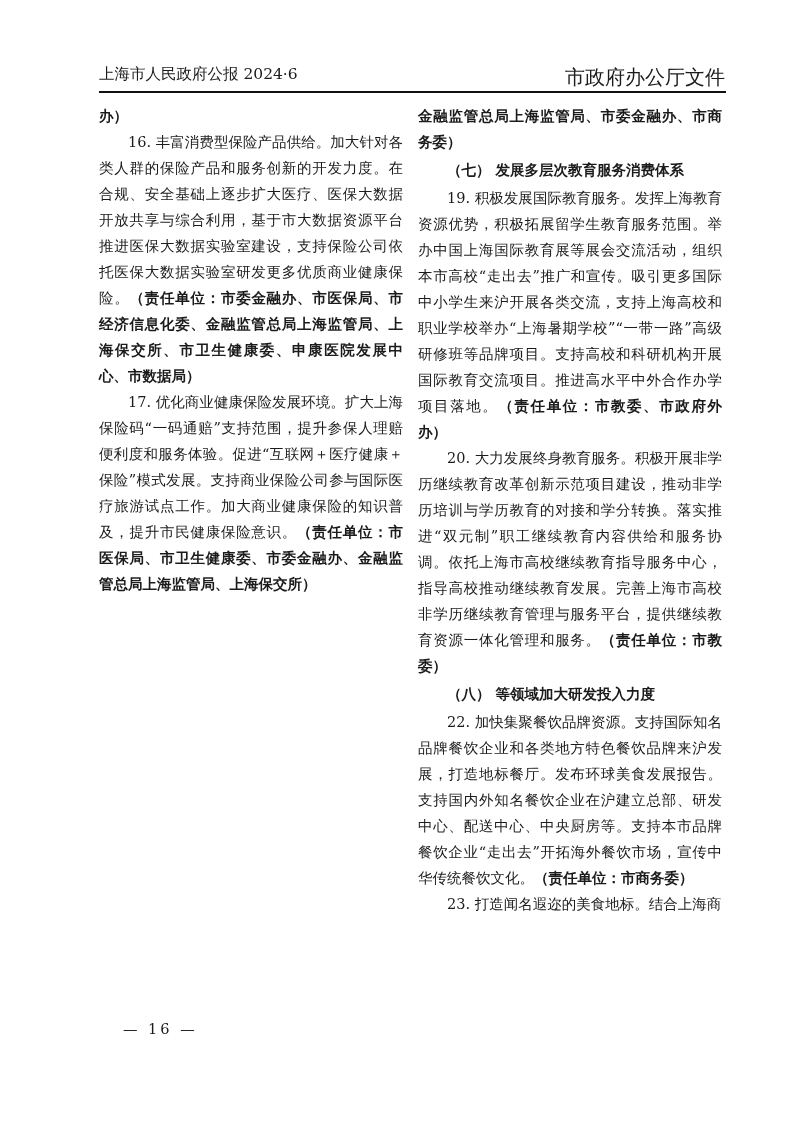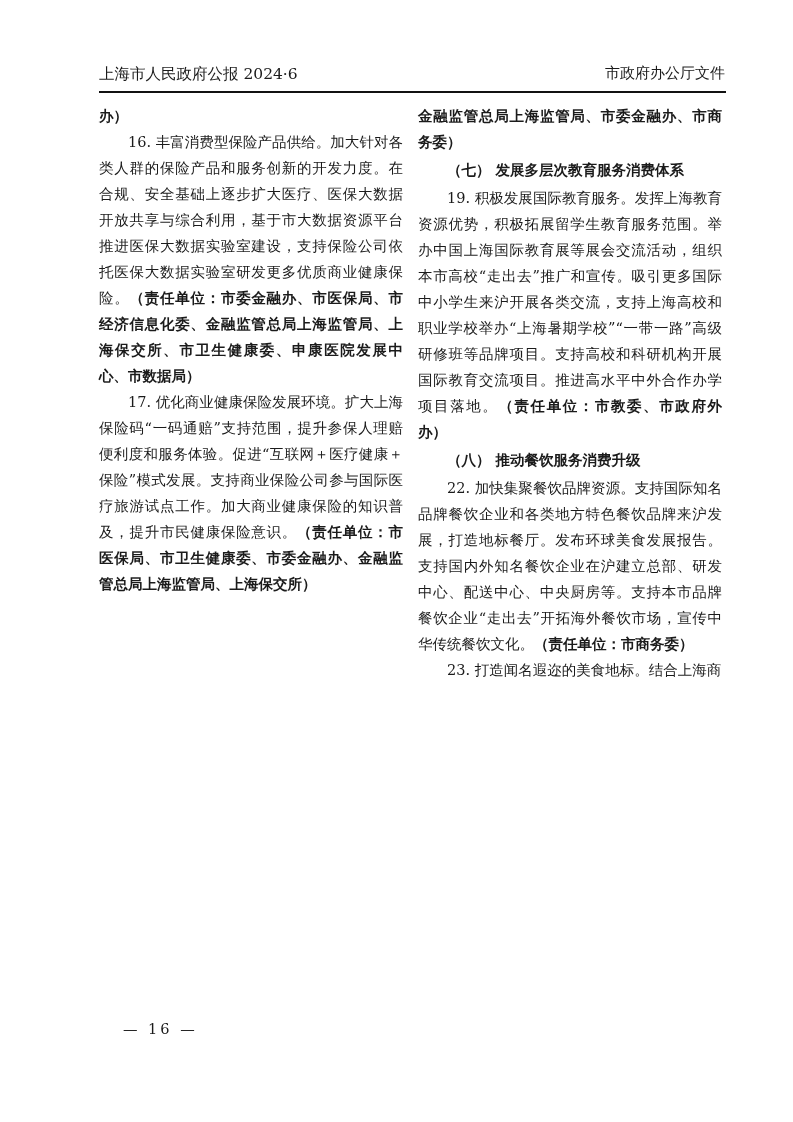--- a/index.html
+++ b/index.html
@@ -3,21 +3,21 @@
 <meta charset="utf-8">
 <style>
   html,body{margin:0;padding:0;}
   body{
     width:793px;height:1122px;background:#ffffff;position:relative;
     font-family:"DejaVu Serif","Liberation Serif",serif;color:#1b1b1b;
     overflow:hidden;
   }
   .page{position:absolute;left:11px;top:0;width:793px;height:818px;background:#ffffff;}
   .hdr-left{position:absolute;left:88px;top:64px;font-size:15.5px;white-space:nowrap;}
-  .hdr-right{position:absolute;top:64px;right:79px;font-size:15px;white-space:nowrap;}
+  .hdr-right{position:absolute;top:64px;right:79px;font-size:20px;white-space:nowrap;}
   .rule{position:absolute;left:88px;top:91px;width:627px;height:2px;background:#111;}
   .col{
     position:absolute;top:103px;width:304px;
     font-size:14.5px;line-height:26px;text-align:justify;text-justify:inter-character;
   }
   .col-left{left:88px;}
   .col-right{left:407px;}
   .col p{margin:0;padding:0;}
   p.paragraph{text-indent:2em;}
   p.heading{text-indent:2em;font-weight:bold;margin:2px 0;}
@@ -42,20 +42,21 @@
   <div class="col col-left">
       <p class="continuation"><span class="seg bold">办）</span></p>
       <p class="paragraph"><span class="seg">16. 丰富消费型保险产品供给。加大针对各类人群的保险产品和服务创新的开发力度。在合规、安全基础上逐步扩大医疗、医保大数据开放共享与综合利用，基于市大数据资源平台推进医保大数据实验室建设，支持保险公司依托医保大数据实验室研发更多优质商业健康保险。</span><span class="seg bold">（责任单位：市委金融办、市医保局、市经济信息化委、金融监管总局上海监管局、上海保交所、市卫生健康委、申康医院发展中心、市数据局）</span></p>
       <p class="paragraph"><span class="seg">17. 优化商业健康保险发展环境。扩大上海保险码“一码通赔”支持范围，提升参保人理赔便利度和服务体验。促进“互联网＋医疗健康＋保险”模式发展。支持商业保险公司参与国际医疗旅游试点工作。加大商业健康保险的知识普及，提升市民健康保险意识。</span><span class="seg bold">（责任单位：市医保局、市卫生健康委、市委金融办、金融监管总局上海监管局、上海保交所）</span></p>
     </div>
 
   <div class="col col-right">
       <p class="continuation"><span class="seg bold">金融监管总局上海监管局、市委金融办、市商务委）</span></p>
       <p class="heading"><span class="seg bold">（七） 发展多层次教育服务消费体系</span></p>
       <p class="paragraph"><span class="seg">19. 积极发展国际教育服务。发挥上海教育资源优势，积极拓展留学生教育服务范围。举办中国上海国际教育展等展会交流活动，组织本市高校“走出去”推广和宣传。吸引更多国际中小学生来沪开展各类交流，支持上海高校和职业学校举办“上海暑期学校”“一带一路”高级研修班等品牌项目。支持高校和科研机构开展国际教育交流项目。推进高水平中外合作办学项目落地。</span><span class="seg bold">（责任单位：市教委、市政府外办）</span></p>
-      <p class="heading"><span class="seg bold">（八） 推动餐饮服务消费升级</span></p>
+      <p class="paragraph"><span class="seg">20. 大力发展终身教育服务。积极开展非学历继续教育改革创新示范项目建设，推动非学历培训与学历教育的对接和学分转换。落实推进“双元制”职工继续教育内容供给和服务协调。依托上海市高校继续教育指导服务中心，指导高校推动继续教育发展。完善上海市高校非学历继续教育管理与服务平台，提供继续教育资源一体化管理和服务。</span><span class="seg bold">（责任单位：市教委）</span></p>
+      <p class="heading"><span class="seg bold">（八） 等领域加大研发投入力度</span></p>
       <p class="paragraph"><span class="seg">22. 加快集聚餐饮品牌资源。支持国际知名品牌餐饮企业和各类地方特色餐饮品牌来沪发展，打造地标餐厅。发布环球美食发展报告。支持国内外知名餐饮企业在沪建立总部、研发中心、配送中心、中央厨房等。支持本市品牌餐饮企业“走出去”开拓海外餐饮市场，宣传中华传统餐饮文化。</span><span class="seg bold">（责任单位：市商务委）</span></p>
       <p class="paragraph"><span class="seg">23. 打造闻名遐迩的美食地标。结合上海商</span></p>
     </div>
 
   <div class="footer">— 16 —</div>
 
 </div>
 
 </body></html>

